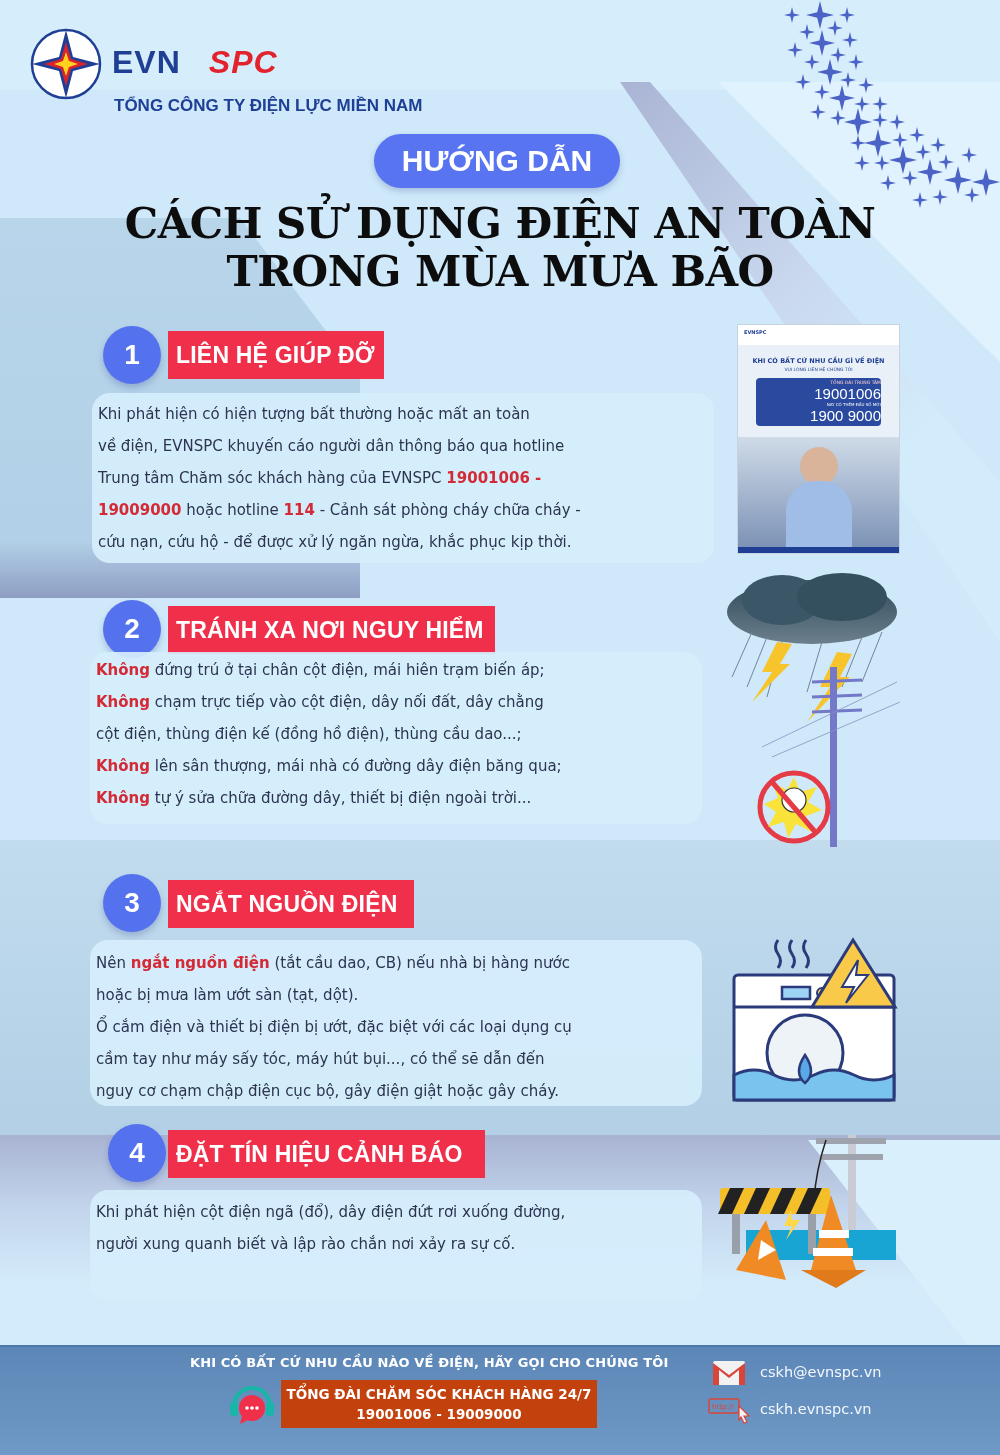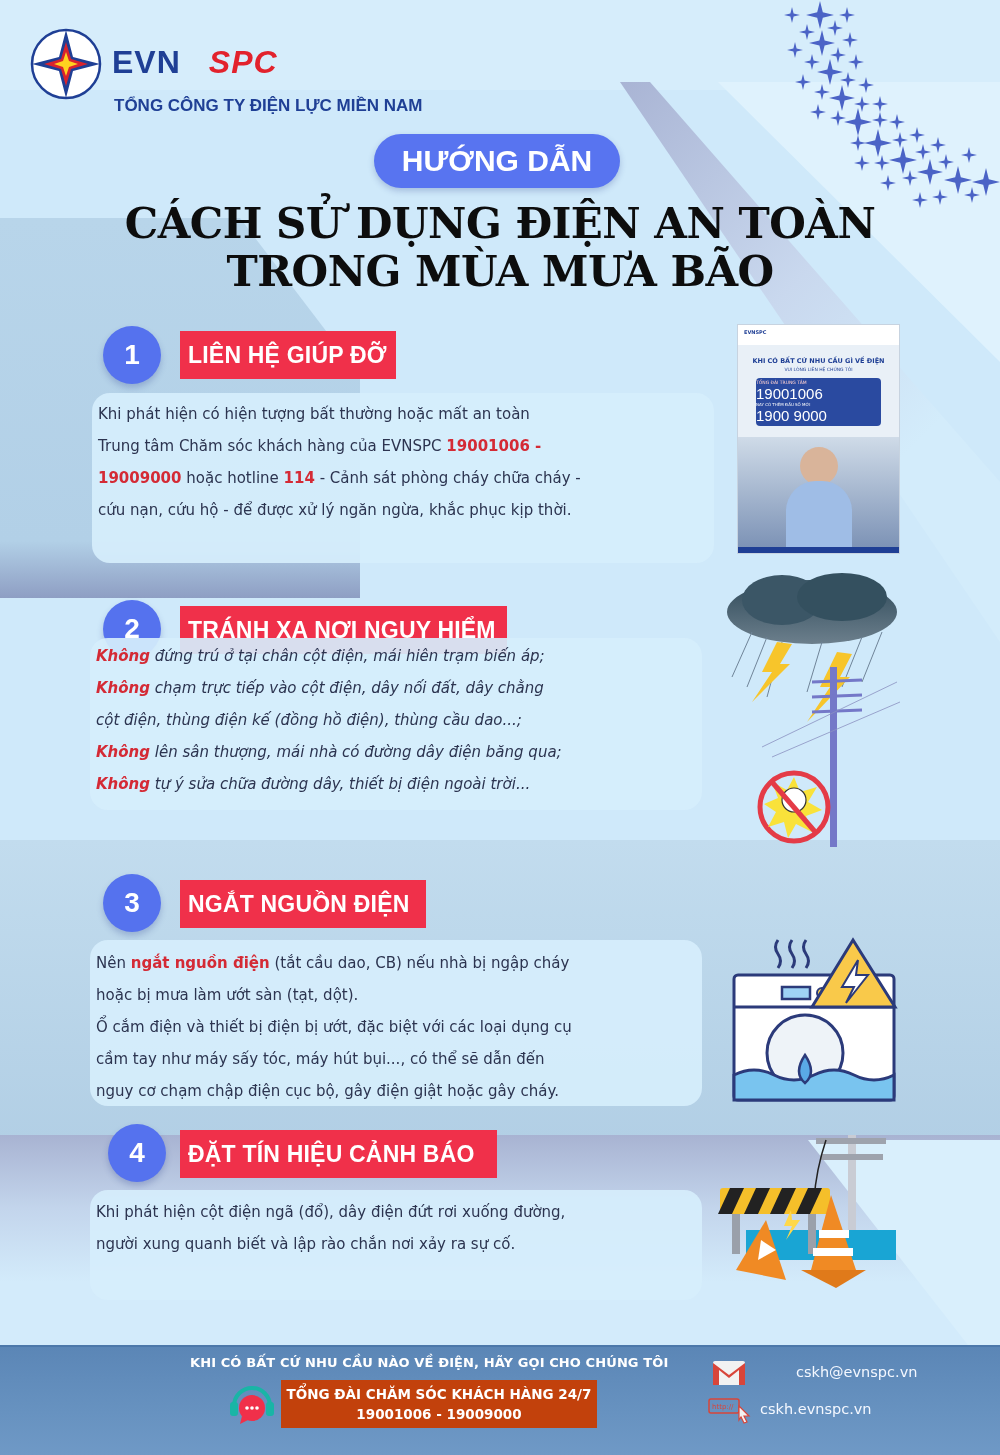--- a/index.html
+++ b/index.html
@@ -68,21 +68,20 @@
     background: #5572ee; color: #fff;
     font-family: "Liberation Sans", sans-serif; font-weight: 700; font-size: 28px;
     display: flex; align-items: center; justify-content: center;
     box-shadow: 0 4px 6px rgba(40,60,140,0.25);
   }
   .sec-title {
     position: absolute; height: 48px; background: #f0304a; color: #fff;
     font-family: "Liberation Sans", sans-serif; font-weight: 700; font-size: 23px;
     display: flex; align-items: center; padding: 0 8px;
     letter-spacing: 0.2px;
-    margin-left: 12px;
   }
   .card {
     position: absolute; background: rgba(214,238,252,0.92); border-radius: 18px;
     font-family: "DejaVu Sans", sans-serif; font-size: 15px; line-height: 32px;
     color: #2c3450; padding: 0 6px;
   }
   .card .hl { color: #d42a35; font-weight: 700; }
   .card .line { display: block; white-space: nowrap; }
 
   .illus { position: absolute; }
@@ -182,44 +181,45 @@
 <div class="guide-pill">HƯỚNG DẪN</div>
 <div class="main-title">
   <div>CÁCH SỬ DỤNG ĐIỆN AN TOÀN</div>
   <div>TRONG MÙA MƯA BÃO</div>
 </div>
 
 <div class="num-circle" style="left:103px; top:326px;">1</div>
 <div class="sec-title" style="left:168px; top:331px; width:216px;">LIÊN HỆ GIÚP ĐỠ</div>
 <div class="card" style="left:92px; top:393px; width:622px; height:170px; padding-top:5px;">
   <span class="line"><span>Khi phát hiện có hiện tượng bất thường hoặc mất an toàn</span></span>
+  <span class="line"><span>về điện, EVNSPC khuyến cáo người dân thông báo qua hotline</span></span>
   <span class="line"><span>Trung tâm Chăm sóc khách hàng của EVNSPC </span><span class="hl">19001006 -</span></span>
   <span class="line"><span class="hl">19009000</span><span> hoặc hotline </span><span class="hl">114</span><span> - Cảnh sát phòng cháy chữa cháy -</span></span>
   <span class="line"><span>cứu nạn, cứu hộ - để được xử lý ngăn ngừa, khắc phục kịp thời.</span></span>
 </div>
 <div class="illus" style="left:737px; top:324px; width:163px; height:230px; background:#e9f0f7; border:1px solid #c7d3e0; overflow:hidden;">
   <div style="height:20px; background:#fff; font-size:5px; color:#1f3f95; padding:4px 0 0 6px; font-weight:700;">EVNSPC</div>
   <div style="text-align:center; font-size:6.5px; font-weight:700; color:#1f3f95; margin-top:12px; line-height:8px;">KHI CÓ BẤT CỨ NHU CẦU GÌ VỀ ĐIỆN</div>
   <div style="text-align:center; font-size:4.5px; color:#1f3f95; margin-top:2px;">VUI LÒNG LIÊN HỆ CHÚNG TÔI</div>
-  <div style="margin:6px 18px 0 18px; background:#2a4aa0; border-radius:4px; padding:2px 0; text-align:left; color:#fff;">
+  <div style="margin:6px 18px 0 18px; background:#2a4aa0; border-radius:4px; padding:2px 0; text-align:right; color:#fff;">
     <div style="font-size:4.5px; color:#ffd0d0;">TỔNG ĐÀI TRUNG TÂM</div>
     <div style="font-size:15px; font-family:'Liberation Sans',sans-serif;">19001006</div>
     <div style="font-size:4px;">NAY CÓ THÊM ĐẦU SỐ MỚI</div>
     <div style="font-size:15px; font-family:'Liberation Sans',sans-serif;">1900 9000</div>
   </div>
   <div style="position:absolute; left:0; bottom:6px; width:163px; height:110px; background:linear-gradient(180deg,#cfdbe8 0%,#7d93b6 100%);">
     <div style="position:absolute; left:62px; top:10px; width:38px; height:38px; border-radius:50%; background:#d9b49a;"></div>
     <div style="position:absolute; left:48px; top:44px; width:66px; height:66px; border-radius:30px 30px 0 0; background:#9fbde6;"></div>
   </div>
   <div style="position:absolute; left:0; bottom:0; width:163px; height:6px; background:#1f3f95;"></div>
 </div>
 
 <div class="num-circle" style="left:103px; top:600px;">2</div>
 <div class="sec-title" style="left:168px; top:606px; width:327px;">TRÁNH XA NƠI NGUY HIỂM</div>
-<div class="card" style="left:90px; top:638px; width:612px; height:172px; padding-top:2px;font-style:italic;">
+<div class="card" style="left:90px; top:652px; width:612px; height:172px; padding-top:2px;">
   <span class="line"><span class="hl">Không</span><span> đứng trú ở tại chân cột điện, mái hiên trạm biến áp;</span></span>
   <span class="line"><span class="hl">Không</span><span> chạm trực tiếp vào cột điện, dây nối đất, dây chằng</span></span>
   <span class="line"><span>cột điện, thùng điện kế (đồng hồ điện), thùng cầu dao...;</span></span>
   <span class="line"><span class="hl">Không</span><span> lên sân thượng, mái nhà có đường dây điện băng qua;</span></span>
   <span class="line"><span class="hl">Không</span><span> tự ý sửa chữa đường dây, thiết bị điện ngoài trời...</span></span>
 </div>
 <div class="illus" style="left:722px; top:572px; width:182px; height:285px;">
   <svg width="182" height="285" viewBox="0 0 182 285">
     <defs>
         <linearGradient id="cl" x1="0" y1="0" x2="0" y2="1">
@@ -253,21 +253,21 @@
     <circle cx="72" cy="235" r="34" fill="none" stroke="#e43b47" stroke-width="5"></circle>
     <polygon points="72,205 78,220 95,215 86,230 100,238 84,244 90,260 74,252 66,266 62,250 46,255 54,240 42,232 56,226 50,210 65,218" fill="#f9e23a"></polygon>
     <circle cx="72" cy="228" r="12" fill="#fff" stroke="#333" stroke-width="1.2"></circle>
     <line x1="50" y1="210" x2="95" y2="262" stroke="#e43b47" stroke-width="5"></line>
   </svg>
 </div>
 
 <div class="num-circle" style="left:103px; top:874px;">3</div>
 <div class="sec-title" style="left:168px; top:880px; width:246px;">NGẮT NGUỒN ĐIỆN</div>
 <div class="card" style="left:90px; top:940px; width:612px; height:166px; padding-top:7px;">
-  <span class="line"><span>Nên </span><span class="hl">ngắt nguồn điện</span><span> (tắt cầu dao, CB) nếu nhà bị ngập cháy</span></span>
+  <span class="line"><span>Nên </span><span class="hl">ngắt nguồn điện</span><span> (tắt cầu dao, CB) nếu nhà bị hàng nước</span></span>
   <span class="line"><span>hoặc bị mưa làm ướt sàn (tạt, dột).</span></span>
   <span class="line"><span>Ổ cắm điện và thiết bị điện bị ướt, đặc biệt với các loại dụng cụ</span></span>
   <span class="line"><span>cầm tay như máy sấy tóc, máy hút bụi..., có thể sẽ dẫn đến</span></span>
   <span class="line"><span>nguy cơ chạm chập điện cục bộ, gây điện giật hoặc gây cháy.</span></span>
 </div>
 <div class="illus" style="left:730px; top:935px; width:170px; height:170px;">
   <svg width="170" height="170" viewBox="0 0 170 170">
     <g stroke="#2b3a7a" stroke-width="3" fill="none">
         <path d="M48 5 q-5 7 0 14 q5 7 0 14"></path>
         <path d="M62 5 q-5 7 0 14 q5 7 0 14"></path>
@@ -334,21 +334,21 @@
 <div class="hotline-box">
   <div>TỔNG ĐÀI CHĂM SÓC KHÁCH HÀNG 24/7</div>
   <div>19001006 - 19009000</div>
 </div>
 <div class="contact-icon" style="left:712px; top:1360px; width:34px; height:26px;">
   <svg width="34" height="26" viewBox="0 0 34 26">
     <rect x="1" y="1" width="32" height="24" rx="2" fill="#f2f2f2"></rect>
     <path d="M1 3 L17 15 L33 3 V25 H27 V10 L17 18 L7 10 V25 H1 Z" fill="#d8453a"></path>
   </svg>
 </div>
-<div class="contact" style="left:760px; top:1364px;margin-left:36px;">cskh@evnspc.vn</div>
+<div class="contact" style="left:760px; top:1364px;">cskh@evnspc.vn</div>
 <div class="contact-icon" style="left:707px; top:1396px; width:44px; height:28px;">
   <svg width="44" height="28" viewBox="0 0 44 28">
     <rect x="2" y="3" width="30" height="14" rx="2" fill="none" stroke="#d8453a" stroke-width="1.5"></rect>
     <text x="5" y="13" font-size="7" fill="#d8453a" font-family="DejaVu Sans, sans-serif">http://</text>
     <path d="M32 10 L42 20 L37 20 L40 26 L37 27 L34 21 L32 24 Z" fill="#f2f2f2" stroke="#d8453a" stroke-width="1.2"></path>
   </svg>
 </div>
 <div class="contact" style="left:760px; top:1401px;">cskh.evnspc.vn</div>
 
 </body></html>

